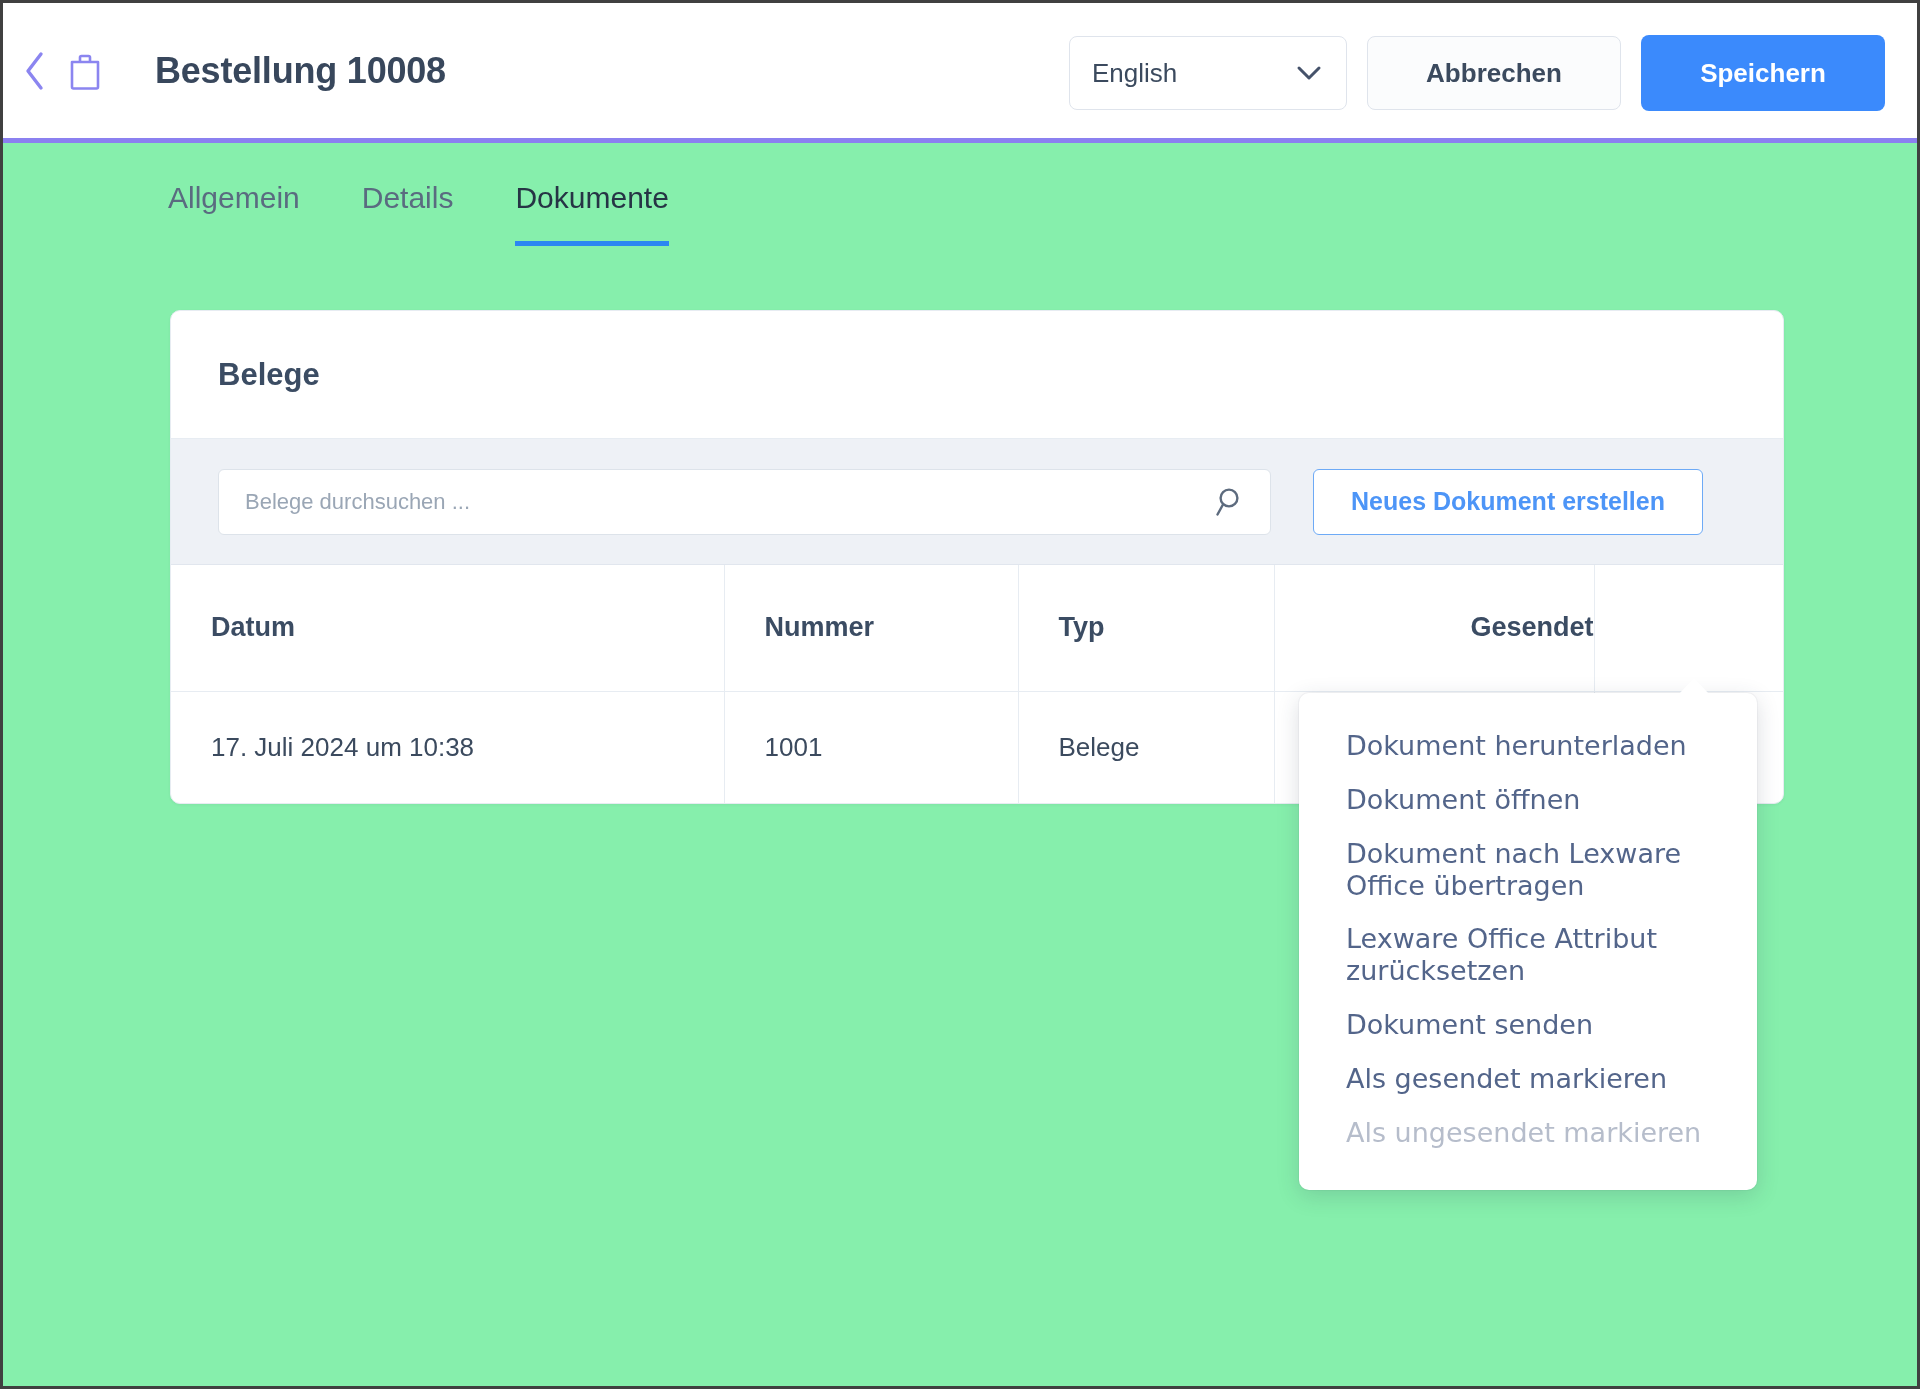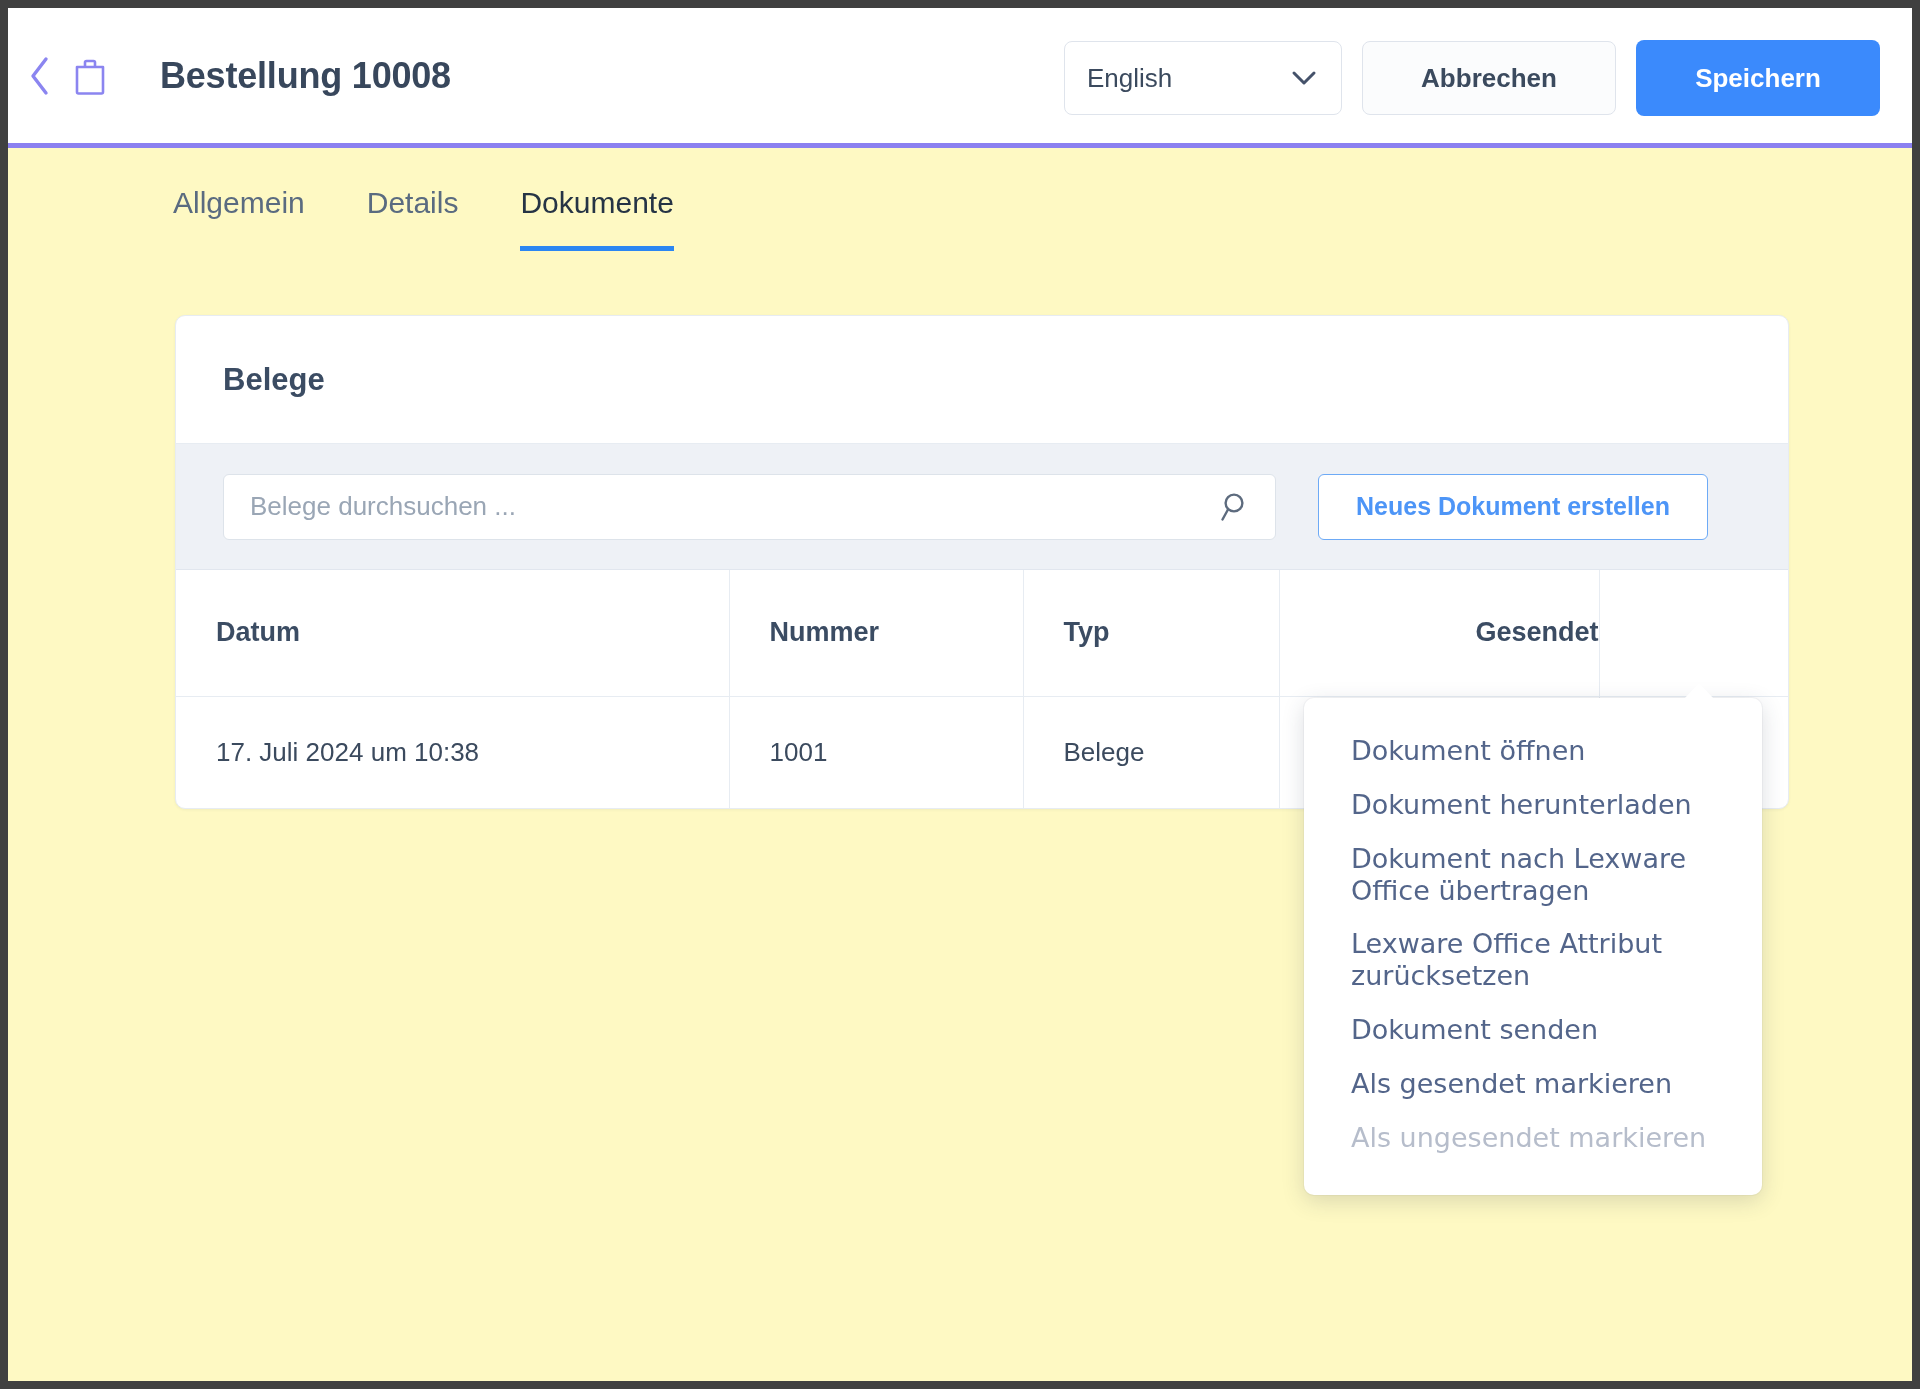--- a/index.html
+++ b/index.html
@@ -16,22 +16,22 @@
     overflow: hidden;
   }
 
   
   .app-frame {
     position: absolute;
     left: 0; top: 0;
     width: 1920px;
     height: 1389px;
     box-sizing: border-box;
-    border: 8px solid #404040;
-    background: #fef9c3;
+    border: 3px solid #404040;
+    background: #86efac;
     overflow: hidden;
   }
 
   
   .topbar {
     position: relative;
     height: 140px;
     background: #ffffff;
     border-bottom: 5px solid #8b80f0;
     display: flex;
@@ -203,21 +203,21 @@
     box-sizing: border-box;
     display: flex;
     align-items: center;
     padding: 0 24px;
     cursor: text;
   }
   .search-box input {
     border: none;
     outline: none;
     width: 100%;
-    font-size: 26px;
+    font-size: 22px;
     color: #3b4a5e;
     font-family: "Liberation Sans", sans-serif;
     background: transparent;
   }
   .search-box input::placeholder {
     color: #9aa6b5;
   }
   .search-icon {
     position: absolute;
     right: 22px;
@@ -434,22 +434,22 @@
               <i></i>
               <i></i>
               <i></i>
             </div>
           </td>
         </tr>
       </tbody>
     </table>
 
     <div class="menu">
+      <div class="menu-item">Dokument herunterladen</div>
       <div class="menu-item">Dokument öffnen</div>
-      <div class="menu-item">Dokument herunterladen</div>
       <div class="menu-item">Dokument nach Lexware Office übertragen</div>
       <div class="menu-item">Lexware Office Attribut zurücksetzen</div>
       <div class="menu-item">Dokument senden</div>
       <div class="menu-item">Als gesendet markieren</div>
       <div class="menu-item disabled">Als ungesendet markieren</div>
     </div>
 
   </div>
 </div>
 

